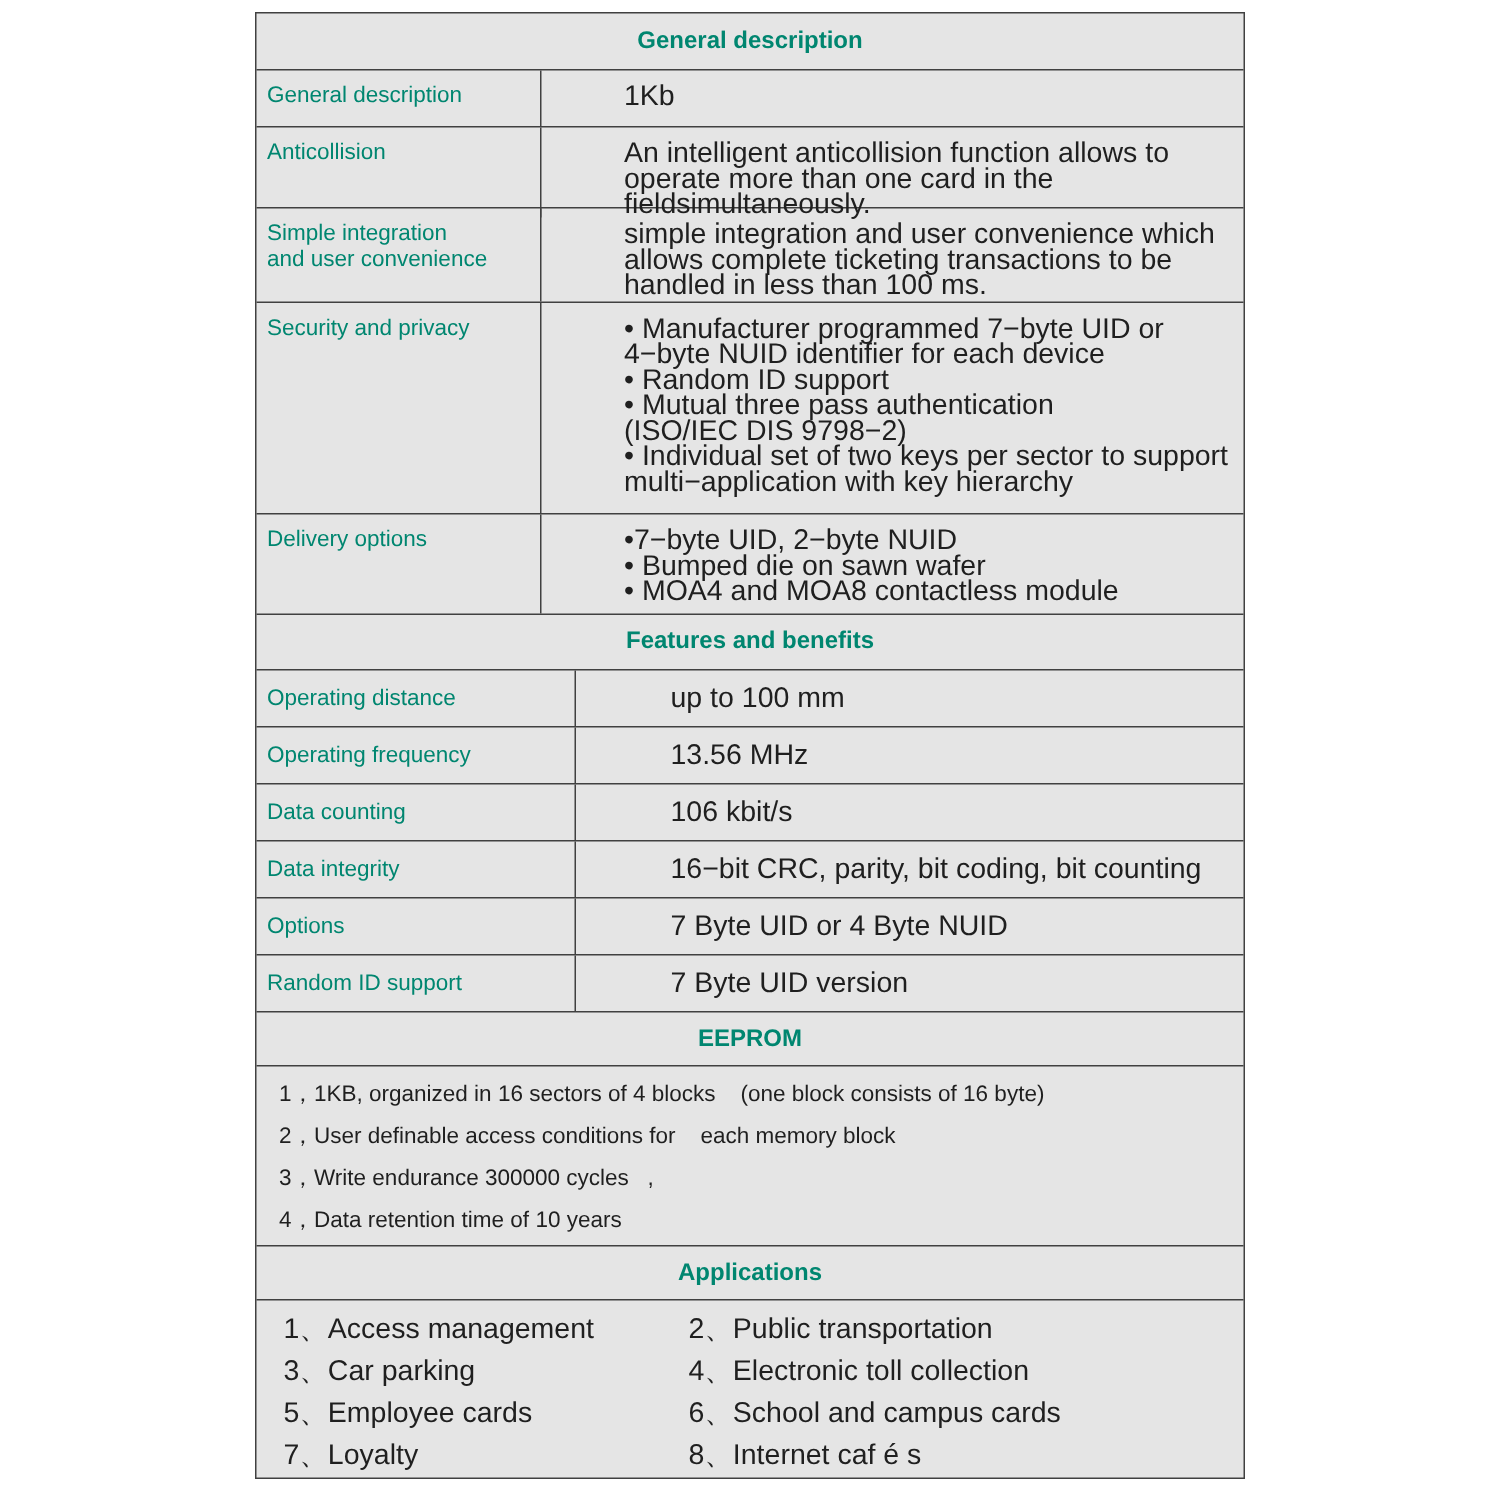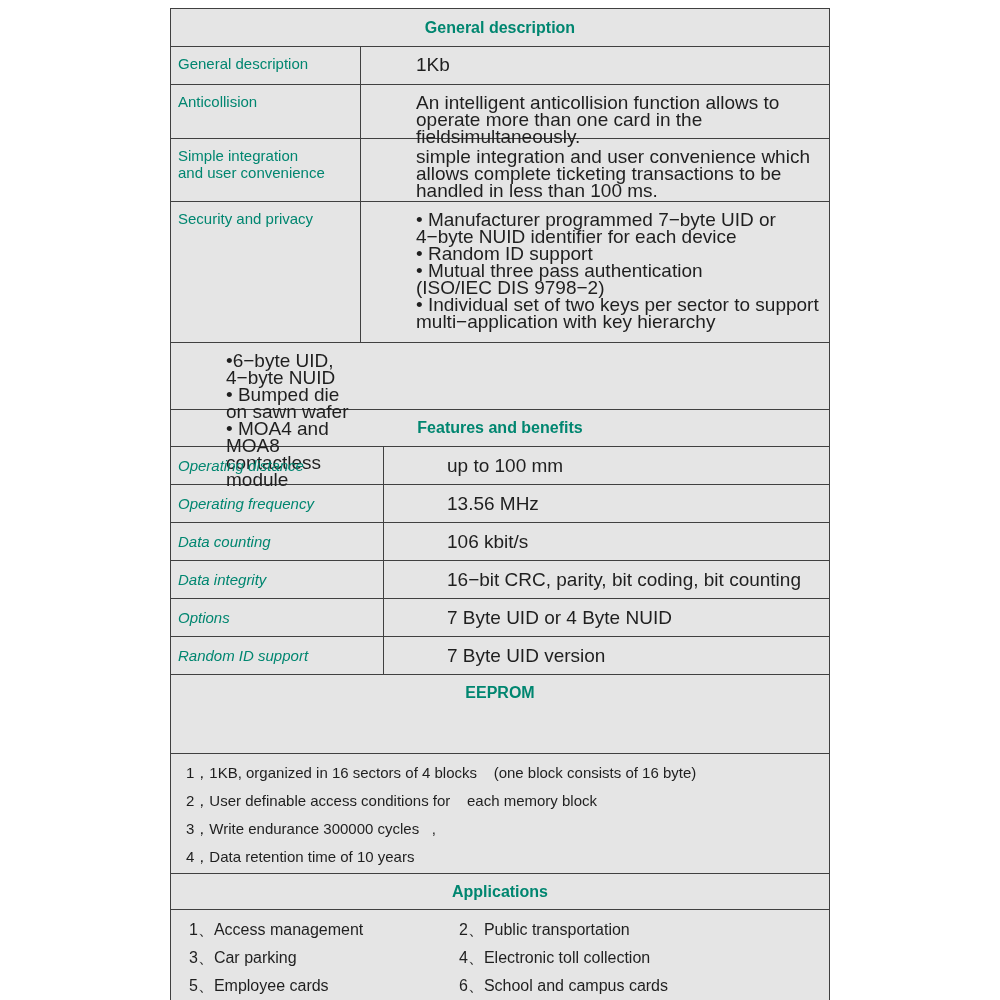--- a/index.html
+++ b/index.html
@@ -44,51 +44,49 @@
     color: var(--accent, #008670);
     font-size: 15px;
     line-height: 17px;
     padding: 8px 4px 0 7px;
     white-space: pre-line;
   }
   .row-b .lbl {
     display: flex;
     align-items: center;
     padding: 0 4px 0 7px;
-    font-style: italic;
   }
   .val {
     font-size: 19px;
     line-height: 17px;
     color: var(--text, #1f1f1f);
     padding: 9px 10px 0 55px;
     white-space: pre-line;
   }
   .row-b .val {
     display: flex;
     align-items: center;
     padding: 0 8px 0 63px;
     white-space: normal;
   }
   .eeprom-block {
     padding: 5px 10px 0 15px;
-    margin-top: 43px;
   }
   .eeprom-item {
     font-size: 15px;
     line-height: 28px;
     white-space: pre-wrap;
   }
   .apps-block {
     display: grid;
     grid-template-columns: 270px 1fr;
     padding: 6px 8px 0 18px;
   }
   .app-item {
-    font-size: 16px;
+    font-size: 19px;
     line-height: 28px;
     white-space: pre-wrap;
   }
 </style>
 </head>
 <body>
 
 <div class="sheet">
 
   <div class="sec-header" style="height:37px">
@@ -114,21 +112,22 @@
   <div class="row row-a" style="height:141px">
     <div class="lbl">Security and privacy</div>
     <div class="val">• Manufacturer programmed 7−byte UID or 4−byte NUID identifier for each device
 • Random ID support
 • Mutual three pass authentication
 (ISO/IEC DIS 9798−2)
 • Individual set of two keys per sector to support multi−application with key hierarchy</div>
   </div>
 
   <div class="row row-a" style="height:67px">
-    <div class="val">•6−byte UID, 4−byte NUID
+    <div class="lbl">Delivery options</div>
+    <div class="val">•7−byte UID, 2−byte NUID
 • Bumped die on sawn wafer
 • MOA4 and MOA8 contactless module</div>
   </div>
 
   <div class="sec-header" style="height:37px">
     <span>Features and benefits</span>
   </div>
 
   <div class="row row-b" style="height:38px">
     <div class="lbl">Operating distance</div>

